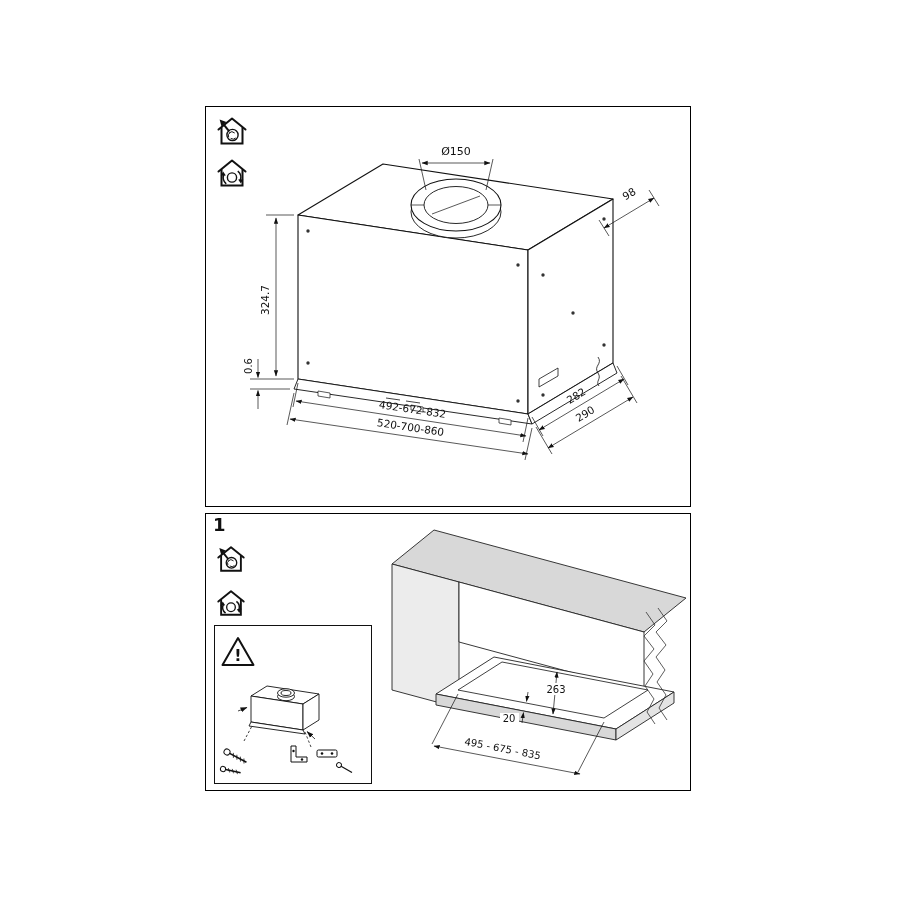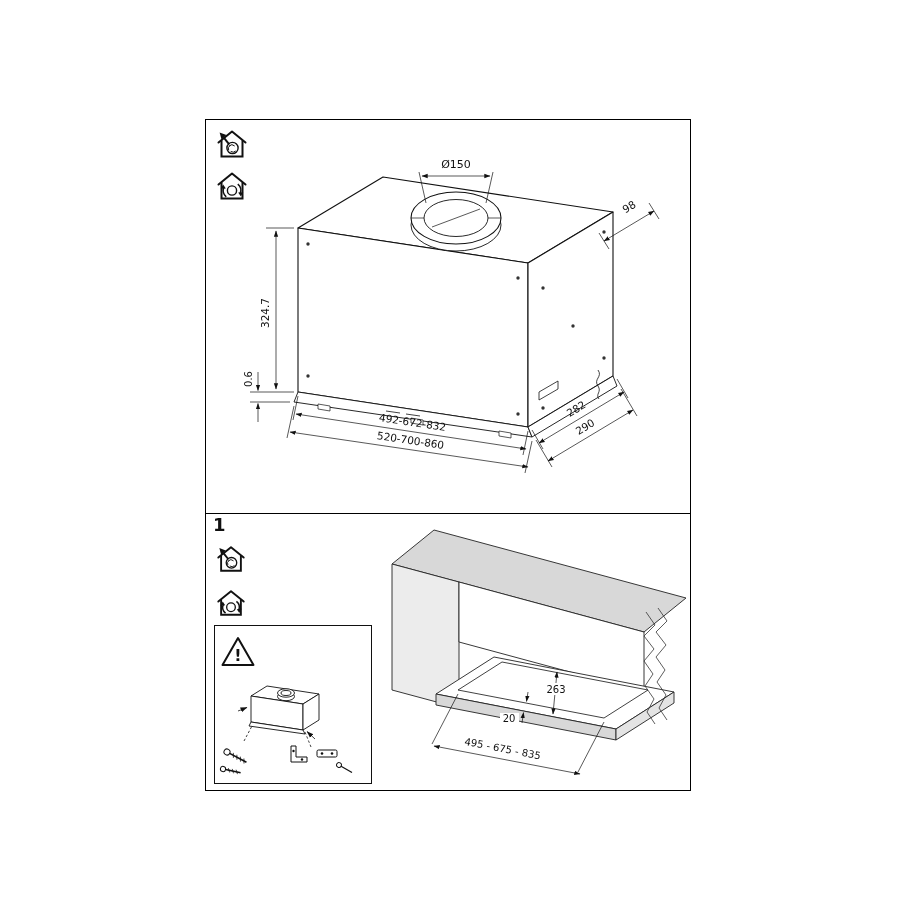--- a/index.html
+++ b/index.html
@@ -1,18 +1,18 @@
 <!DOCTYPE html>
 <html><head>
 <meta charset="utf-8">
 <style>
   html,body{margin:0;padding:0;background:#fff;}
   .page{position:relative;width:900px;height:900px;background:#fff;font-family:"DejaVu Sans",sans-serif;overflow:hidden;}
   .panel{position:absolute;border:1px solid #000;background:#fff;}
-  #panel-spec{left:205px;top:119px;width:484px;height:399px;}
+  #panel-spec{left:205px;top:106px;width:484px;height:399px;}
   #panel-install{left:205px;top:513px;width:484px;height:276px;}
   .step-number{position:absolute;left:7px;top:0px;font-size:18px;font-weight:bold;color:#111;}
   .icons-col{position:absolute;left:8px;top:29px;}
   .warn-box{position:absolute;left:8px;top:111px;width:156px;height:157px;border:1.2px solid #111;background:#fff;}
   .niche-svg{position:absolute;left:168px;top:8px;}
   .footer{position:absolute;left:0;top:747px;width:900px;text-align:center;color:#000;
           font-family:"Liberation Sans",sans-serif;font-weight:bold;font-size:13.5px;line-height:18px;}
   svg text{font-family:"DejaVu Sans",sans-serif;fill:#111;}
 </style>
 </head>

